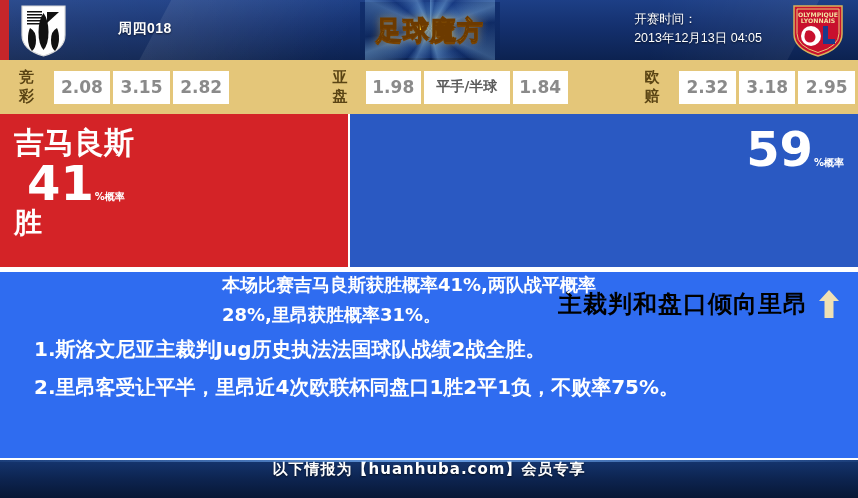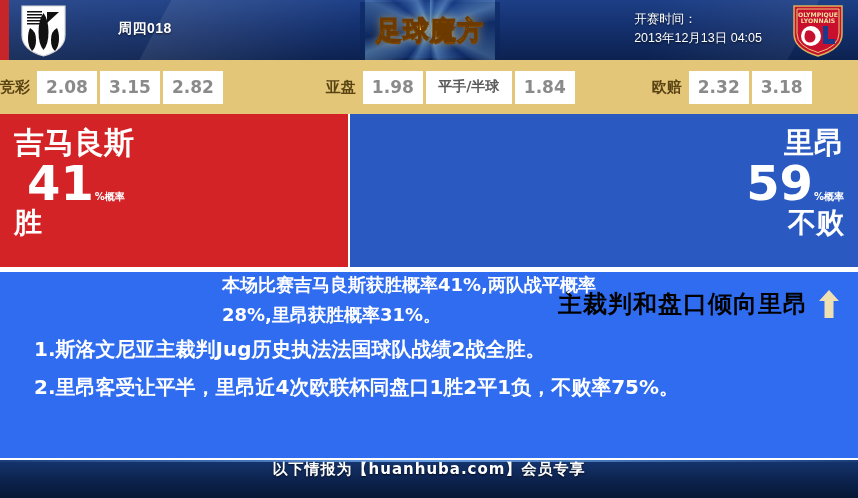--- a/index.html
+++ b/index.html
@@ -91,21 +91,21 @@
     font-family:"DejaVu Sans",sans-serif;
   }
   .odds-cell{
     background:#ffffff; color:#8a8a8a; font-weight:bold;
     font-size:17px; height:33px; min-width:53px; padding:0 9px;
     display:flex; align-items:center; justify-content:center;
     margin-right:3px;
     font-family:"DejaVu Sans",sans-serif;
   }
   .odds-cell.handicap{ color:#5b5b5b; font-size:14px; min-width:86px; }
-  .g1{ margin-left:0; }
+  .g1{ margin-left:19px; }
   .g2{ margin-left:100px; }
   .g3{ margin-left:74px; }
 
   
   .prob-row{
     position:absolute; left:0; top:114px; width:858px; height:153px;
   }
   .panel-red{
     position:absolute; left:0; top:0; width:348px; height:153px;
     background:#d42327;
@@ -254,43 +254,42 @@
     <div class="odds-group g2">
       <span class="odds-title">亚盘</span>
       <span class="odds-cell">1.98</span>
       <span class="odds-cell handicap">平手/半球</span>
       <span class="odds-cell">1.84</span>
     </div>
     <div class="odds-group g3">
       <span class="odds-title">欧赔</span>
       <span class="odds-cell">2.32</span>
       <span class="odds-cell">3.18</span>
+      <span class="odds-cell">2.95</span>
     </div>
   </div>
 
   <div class="prob-row">
     <div class="panel-red">
       <div class="team-block team-left">
         <div class="team-name">吉马良斯</div>
         <div class="pct-line">
           <span class="pct-num">41</span>
           <span class="pct-suffix">%概率</span>
         </div>
         <div class="team-result">胜</div>
       </div>
     </div>
 
     <div class="panel-blue">
       <div class="team-block team-right">
-        <div class="team-name">里昂</div>
         <div class="pct-line">
           <span class="pct-num">59</span>
           <span class="pct-suffix">%概率</span>
         </div>
-        <div class="team-result">不败</div>
       </div>
     </div>
 
     <div class="prob-desc">本场比赛吉马良斯获胜概率41%,两队战平概率28%,里昂获胜概率31%。</div>
   </div>
 
   <div class="info-panel">
     <div class="info-head">
       <span class="info-head-text">主裁判和盘口倾向里昂</span>
       <span class="arrow-up">

